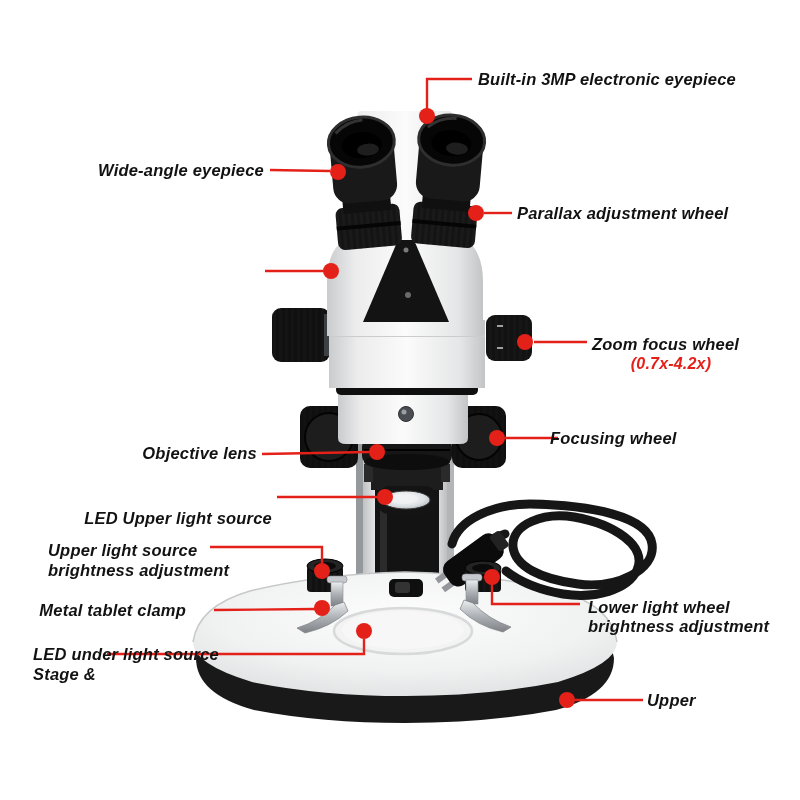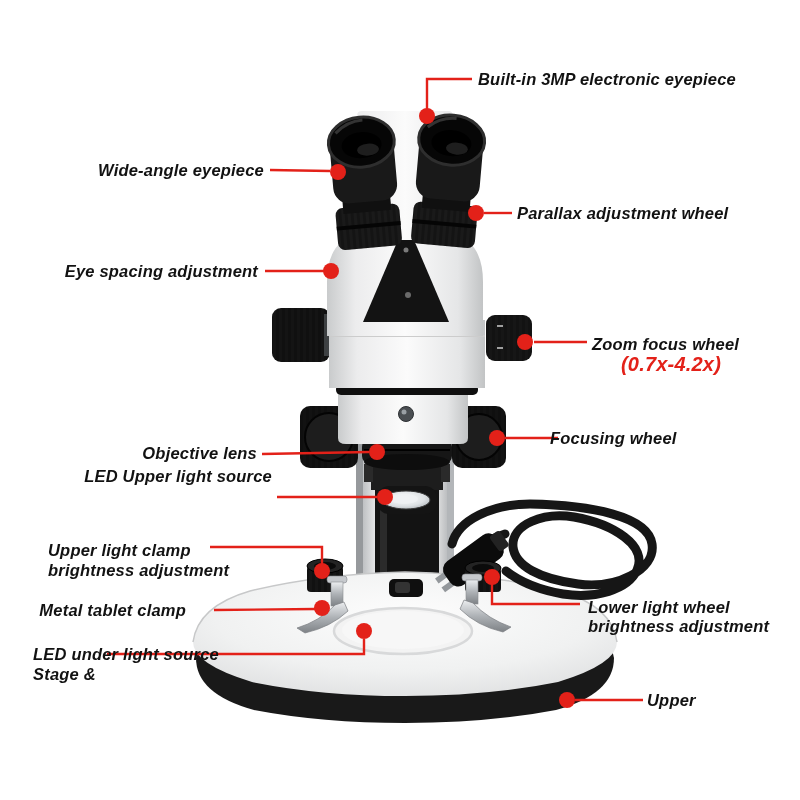--- a/index.html
+++ b/index.html
@@ -13,21 +13,21 @@
   .label{
     position:absolute;
     font-family:"Liberation Sans",sans-serif;
     font-style:italic;font-weight:700;
     font-size:16.5px;line-height:20px;
     color:#121212;white-space:nowrap;letter-spacing:.2px;
     pointer-events:none;
   }
   .label.vc{transform:translateY(-50%);}
   .label .ln{display:block;}
-  .label .sub{display:block;text-align:center;color:var(--accent,#e32119);font-size:20px;}
+  .label .sub{display:block;text-align:center;color:var(--accent,#e32119);font-size:16px;}
   .lh19 .ln{line-height:19px;}
   .ld{stroke:var(--accent,#e32119);stroke-width:2.4;fill:none;}
   .dot{fill:var(--accent,#e32119);}
 </style>
 </head>
 <body>
 
 <div class="canvas">
 
   <svg width="800" height="800" viewBox="0 0 800 800">
@@ -246,43 +246,40 @@
   </div>
 
   <div class="label vc" style="left:517px;top:209px">
     <span>Parallax adjustment wheel</span>
   </div>
 
   <div class="label vc" style="right:536px;top:166px">
     <span>Wide-angle eyepiece</span>
   </div>
 
-  <div class="label vc" style="right:542px;top:267px">
-    <span>Eye spacing adjustment</span>
-  </div>
 
   <div class="label" style="left:592px;top:330px;width:158px">
     <span class="ln">Zoom focus wheel</span>
     <span class="sub">(0.7x-4.2x)</span>
   </div>
 
   <div class="label vc" style="left:550px;top:434px">
     <span>Focusing wheel</span>
   </div>
 
   <div class="label vc" style="right:543px;top:449px">
     <span>Objective lens</span>
   </div>
 
-  <div class="label vc" style="right:528px;top:472px">
+  <div class="label vc" style="right:528px;top:514px">
     <span>LED Upper light source</span>
   </div>
 
   <div class="label" style="left:48px;top:536px">
-    <span class="ln">Upper light clamp</span>
+    <span class="ln">Upper light source</span>
     <span class="ln">brightness adjustment</span>
   </div>
 
   <div class="label vc" style="right:614px;top:606px">
     <span>Metal tablet clamp</span>
   </div>
 
   <div class="label lh19" style="left:588px;top:594px">
     <span class="ln">Lower light wheel</span>
     <span class="ln">brightness adjustment</span>

